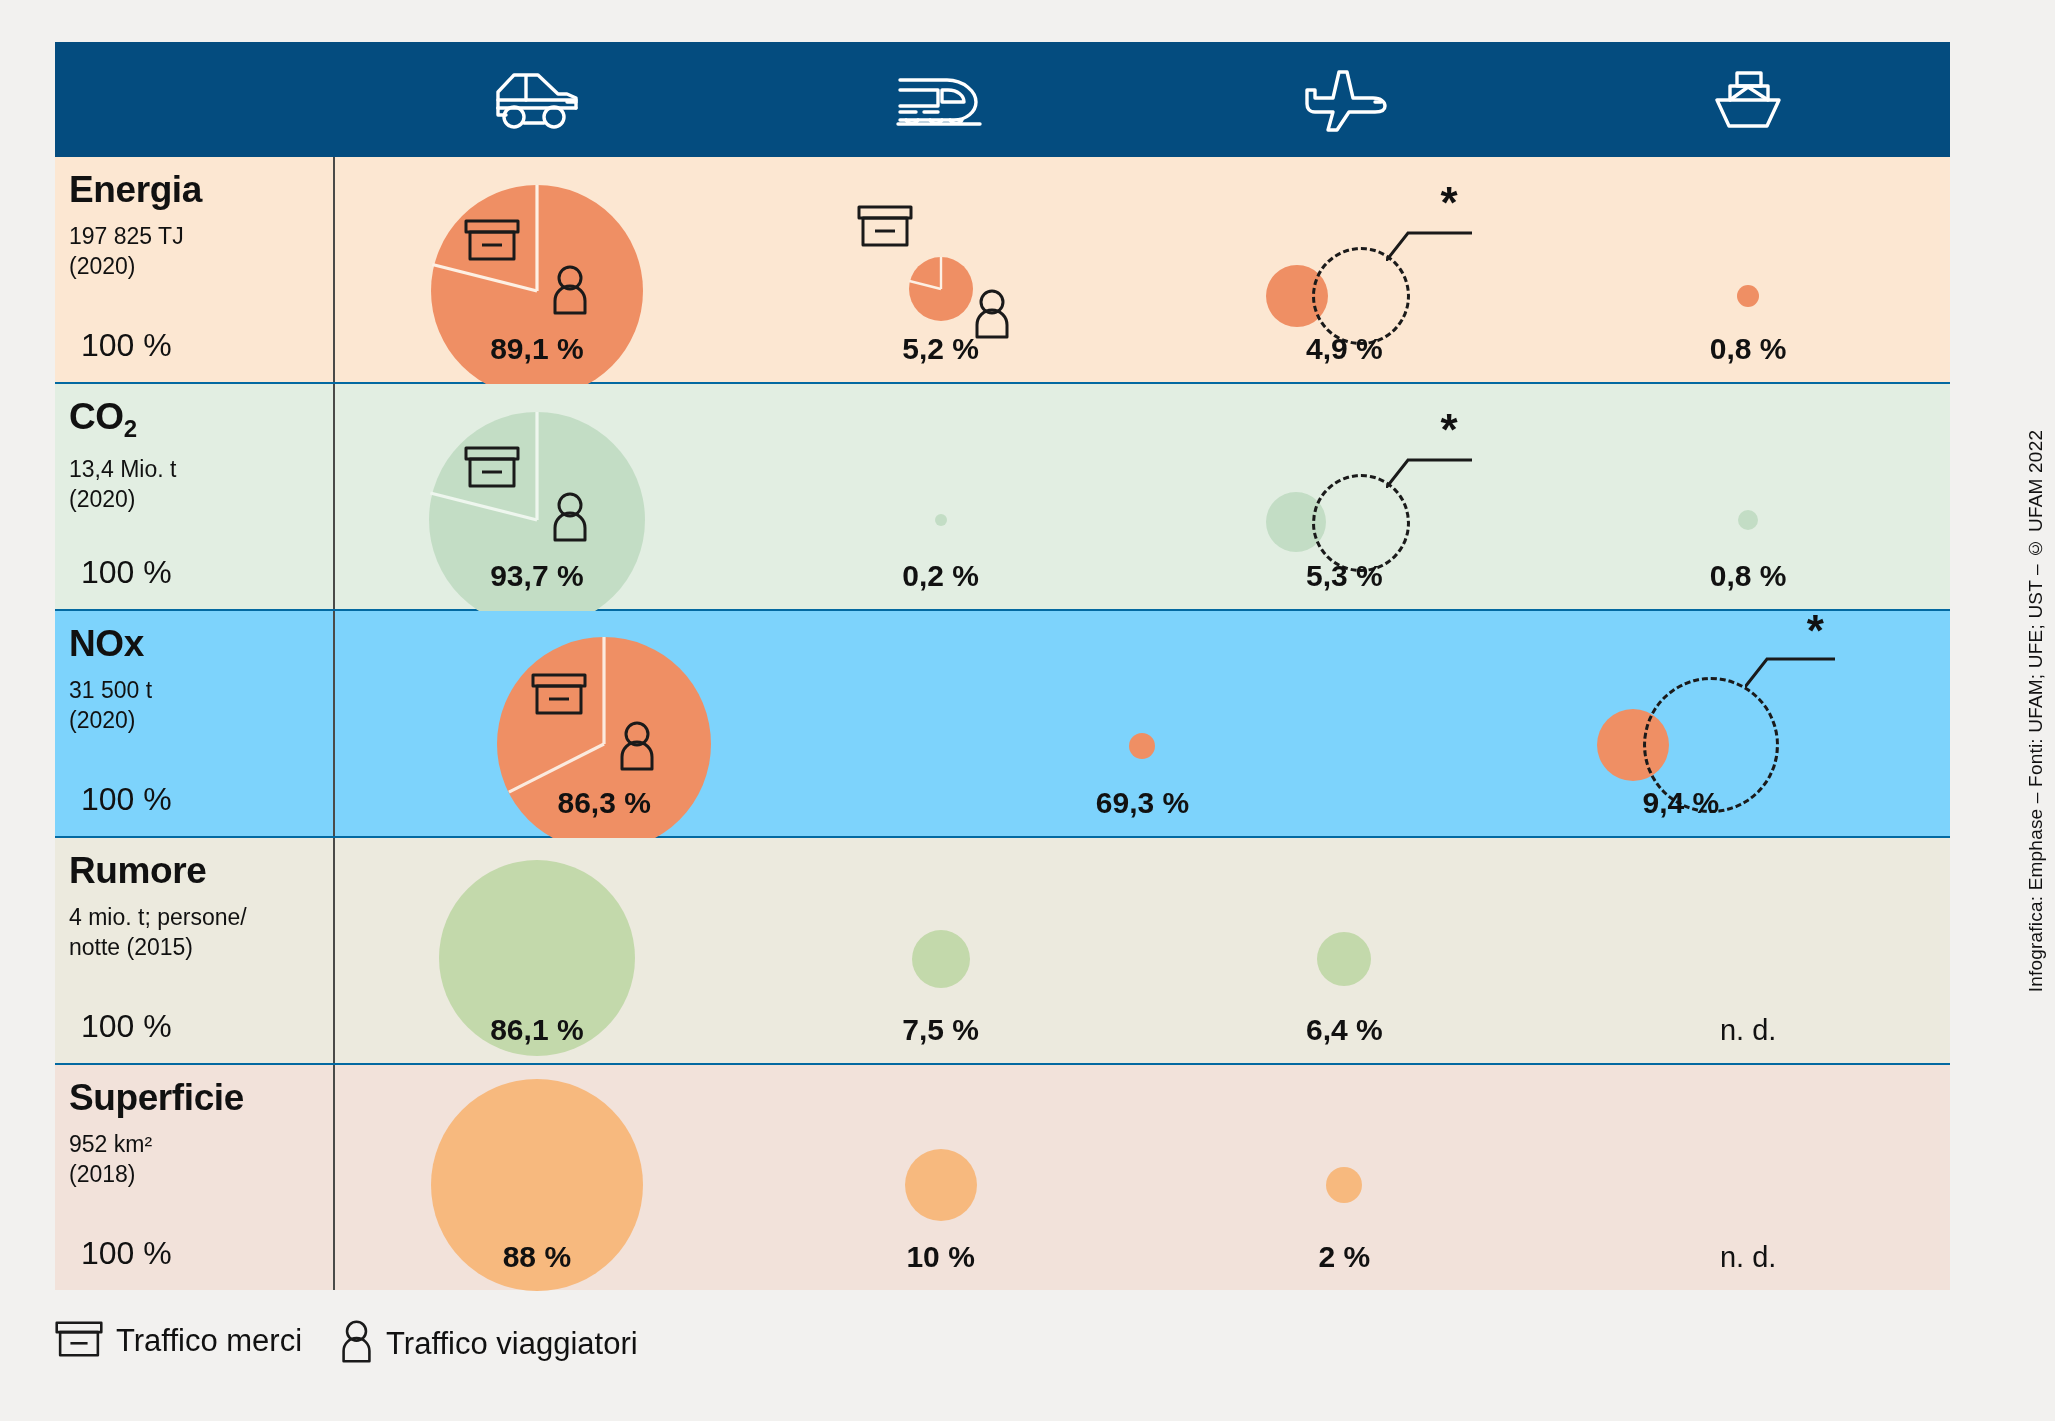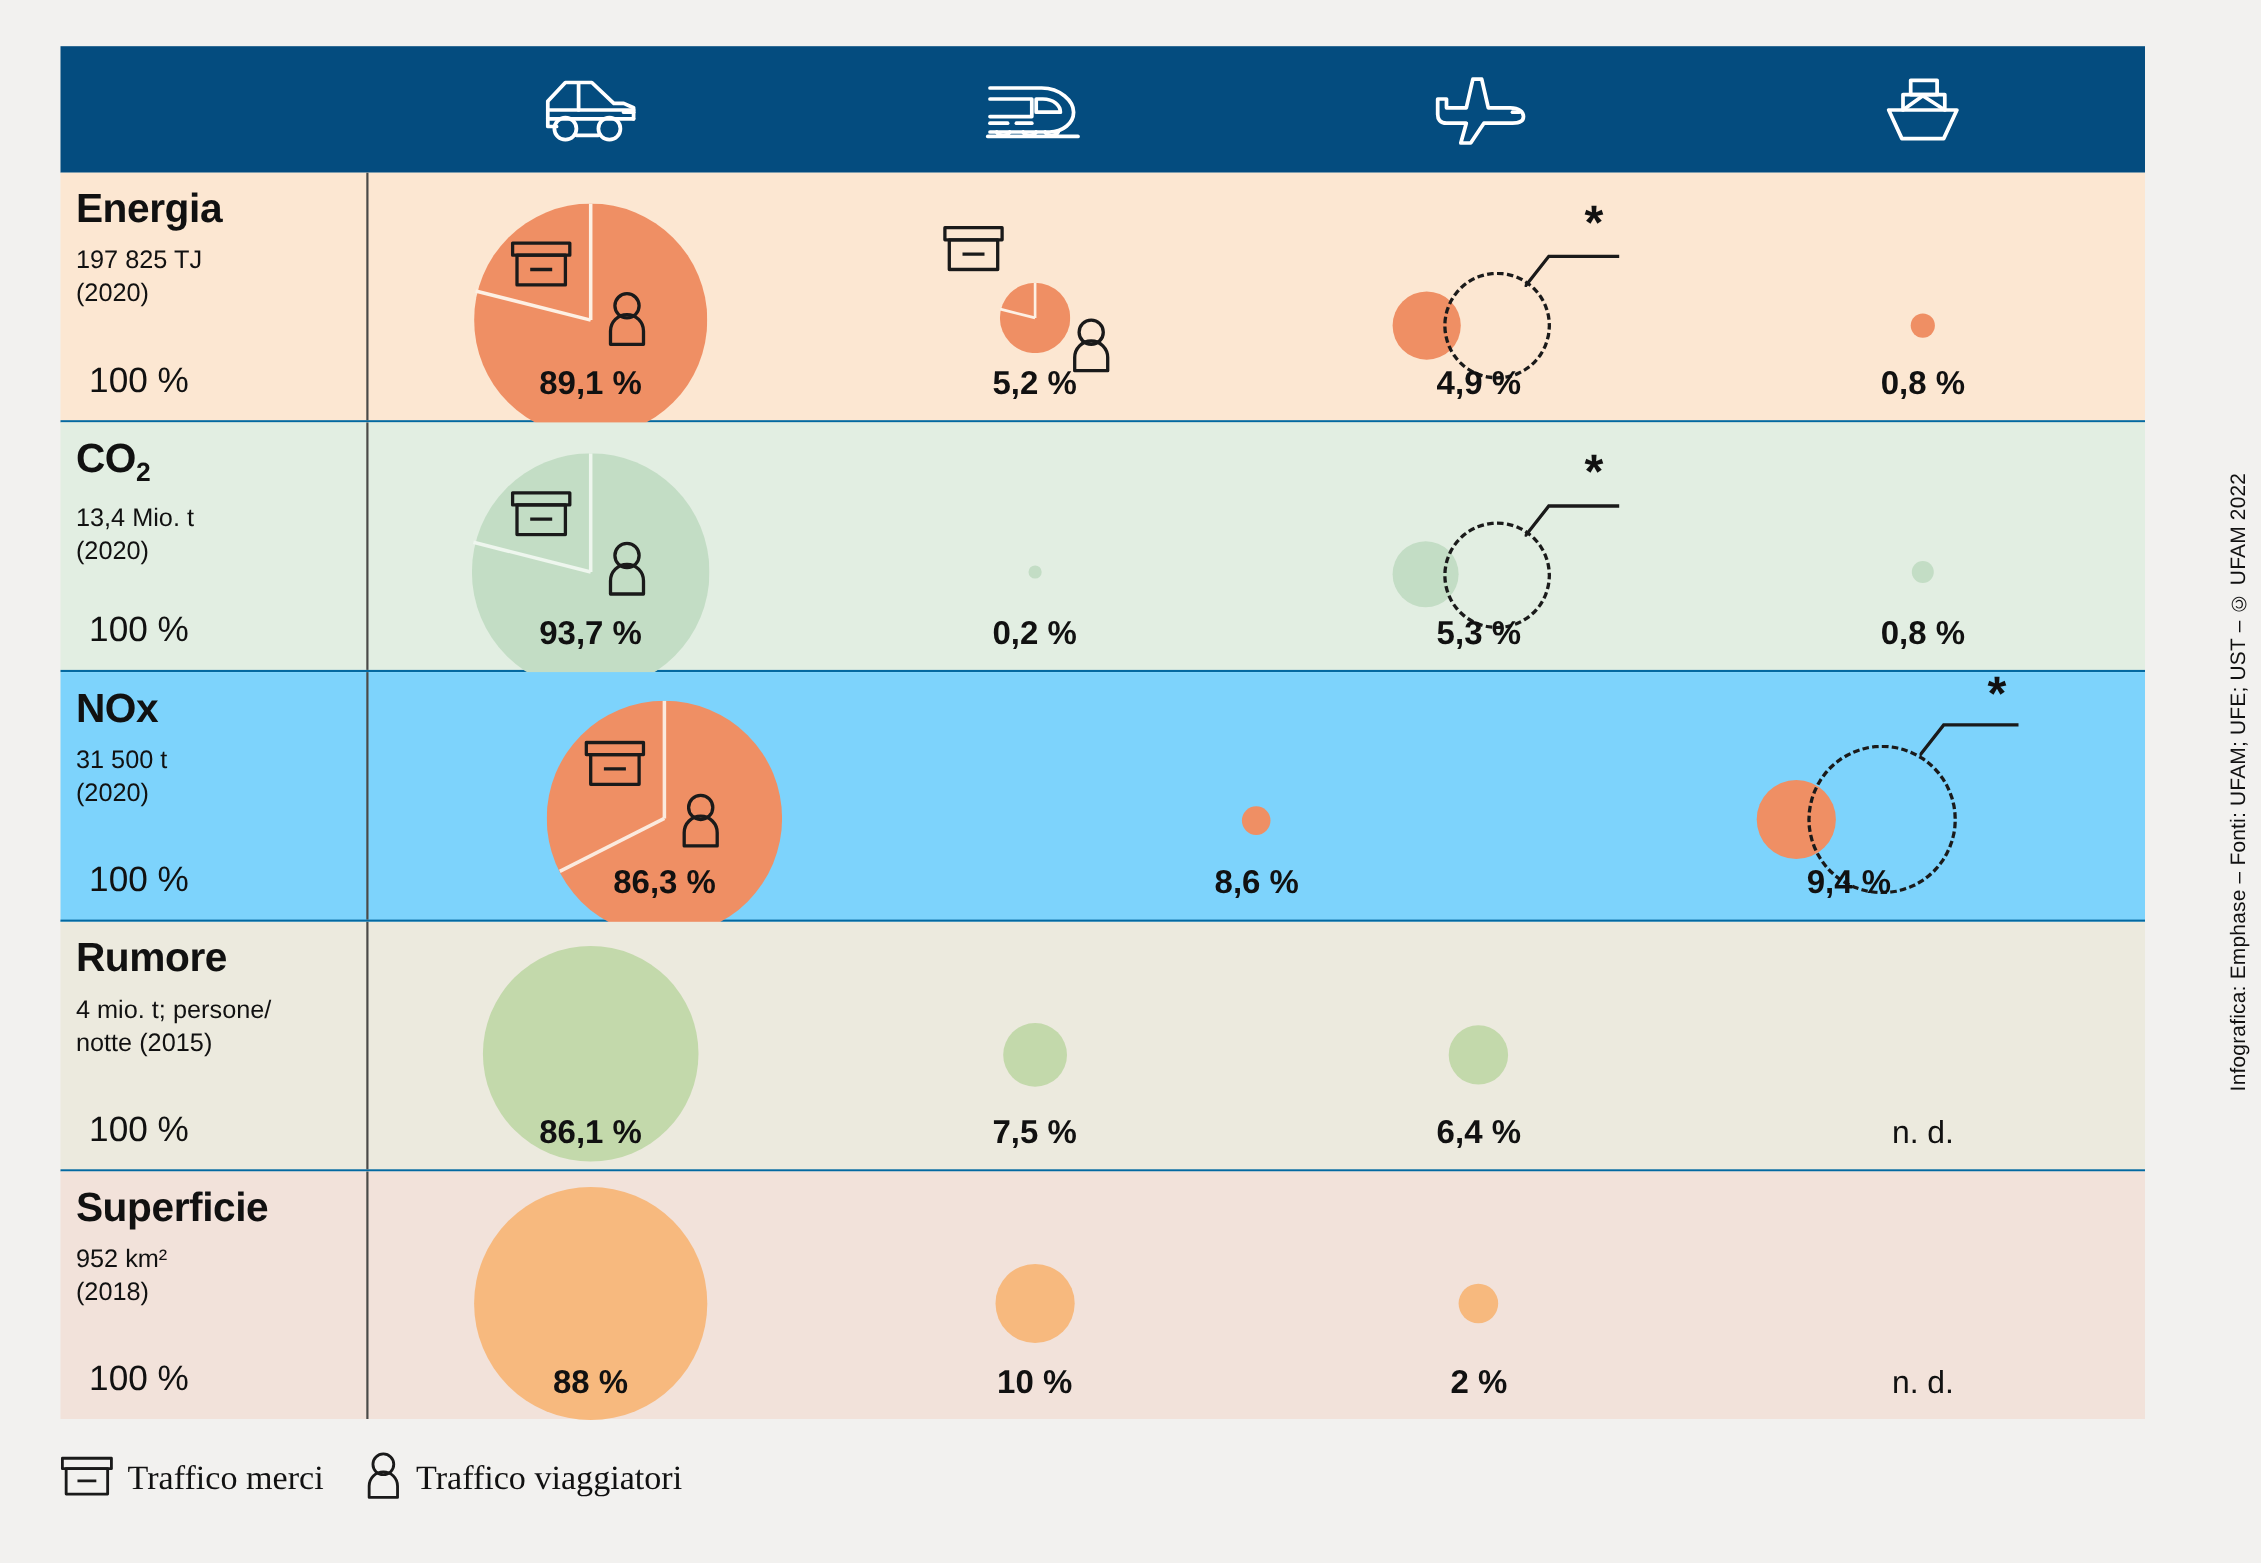--- a/index.html
+++ b/index.html
@@ -92,23 +92,22 @@
   }
   .callout{position:absolute;}
 
   
   .pie{position:absolute;}
 
   
   #legend{
     position:absolute;
     left:55px;top:1320px;
-    display:flex;align-items:center;
+    display:flex;align-items:flex-start;
     gap:38px;
-    font-family:Liberation Serif, serif;
   }
   #legend .item{display:flex;align-items:center;gap:13px;}
   #legend .item .txt{font-size:31px;}
 
   
   #credit{
     position:absolute;
     right:8px;
     top:50%;
     transform:translateY(-50%) rotate(180deg);
@@ -343,21 +342,21 @@
           </svg>
         </span>
       </div>
       <div class="value">86,3 %</div>
     </div>
 
     <div class="cell">
       <div class="viz">
         <div class="blob" style="background:#ef8f64;width:26px;height:26px;left:50%;margin-left:-13px;top:122px;"></div>
       </div>
-      <div class="value">8,6 %</div>
+      <div class="value">69,3 %</div>
     </div>
 
     <div class="cell">
       <div class="viz">
         <div class="blob" style="background:#ef8f64;width:72px;height:72px;left:50%;margin-left:-84px;top:98px;"></div>
         <div class="dashed" style="width:136px;height:136px;left:50%;margin-left:-38px;top:66px;"></div>
         <svg class="callout" style="left:50%;margin-left:64px;top:14px;" width="94" height="64" viewBox="0 0 94 64" fill="none" stroke="#1a1a1a" stroke-width="3">
           <path d="M0 62 L22 34 L90 34"></path>
         </svg>
         <span class="star" style="left:50%;margin-left:126px;top:-2px;">*</span>

